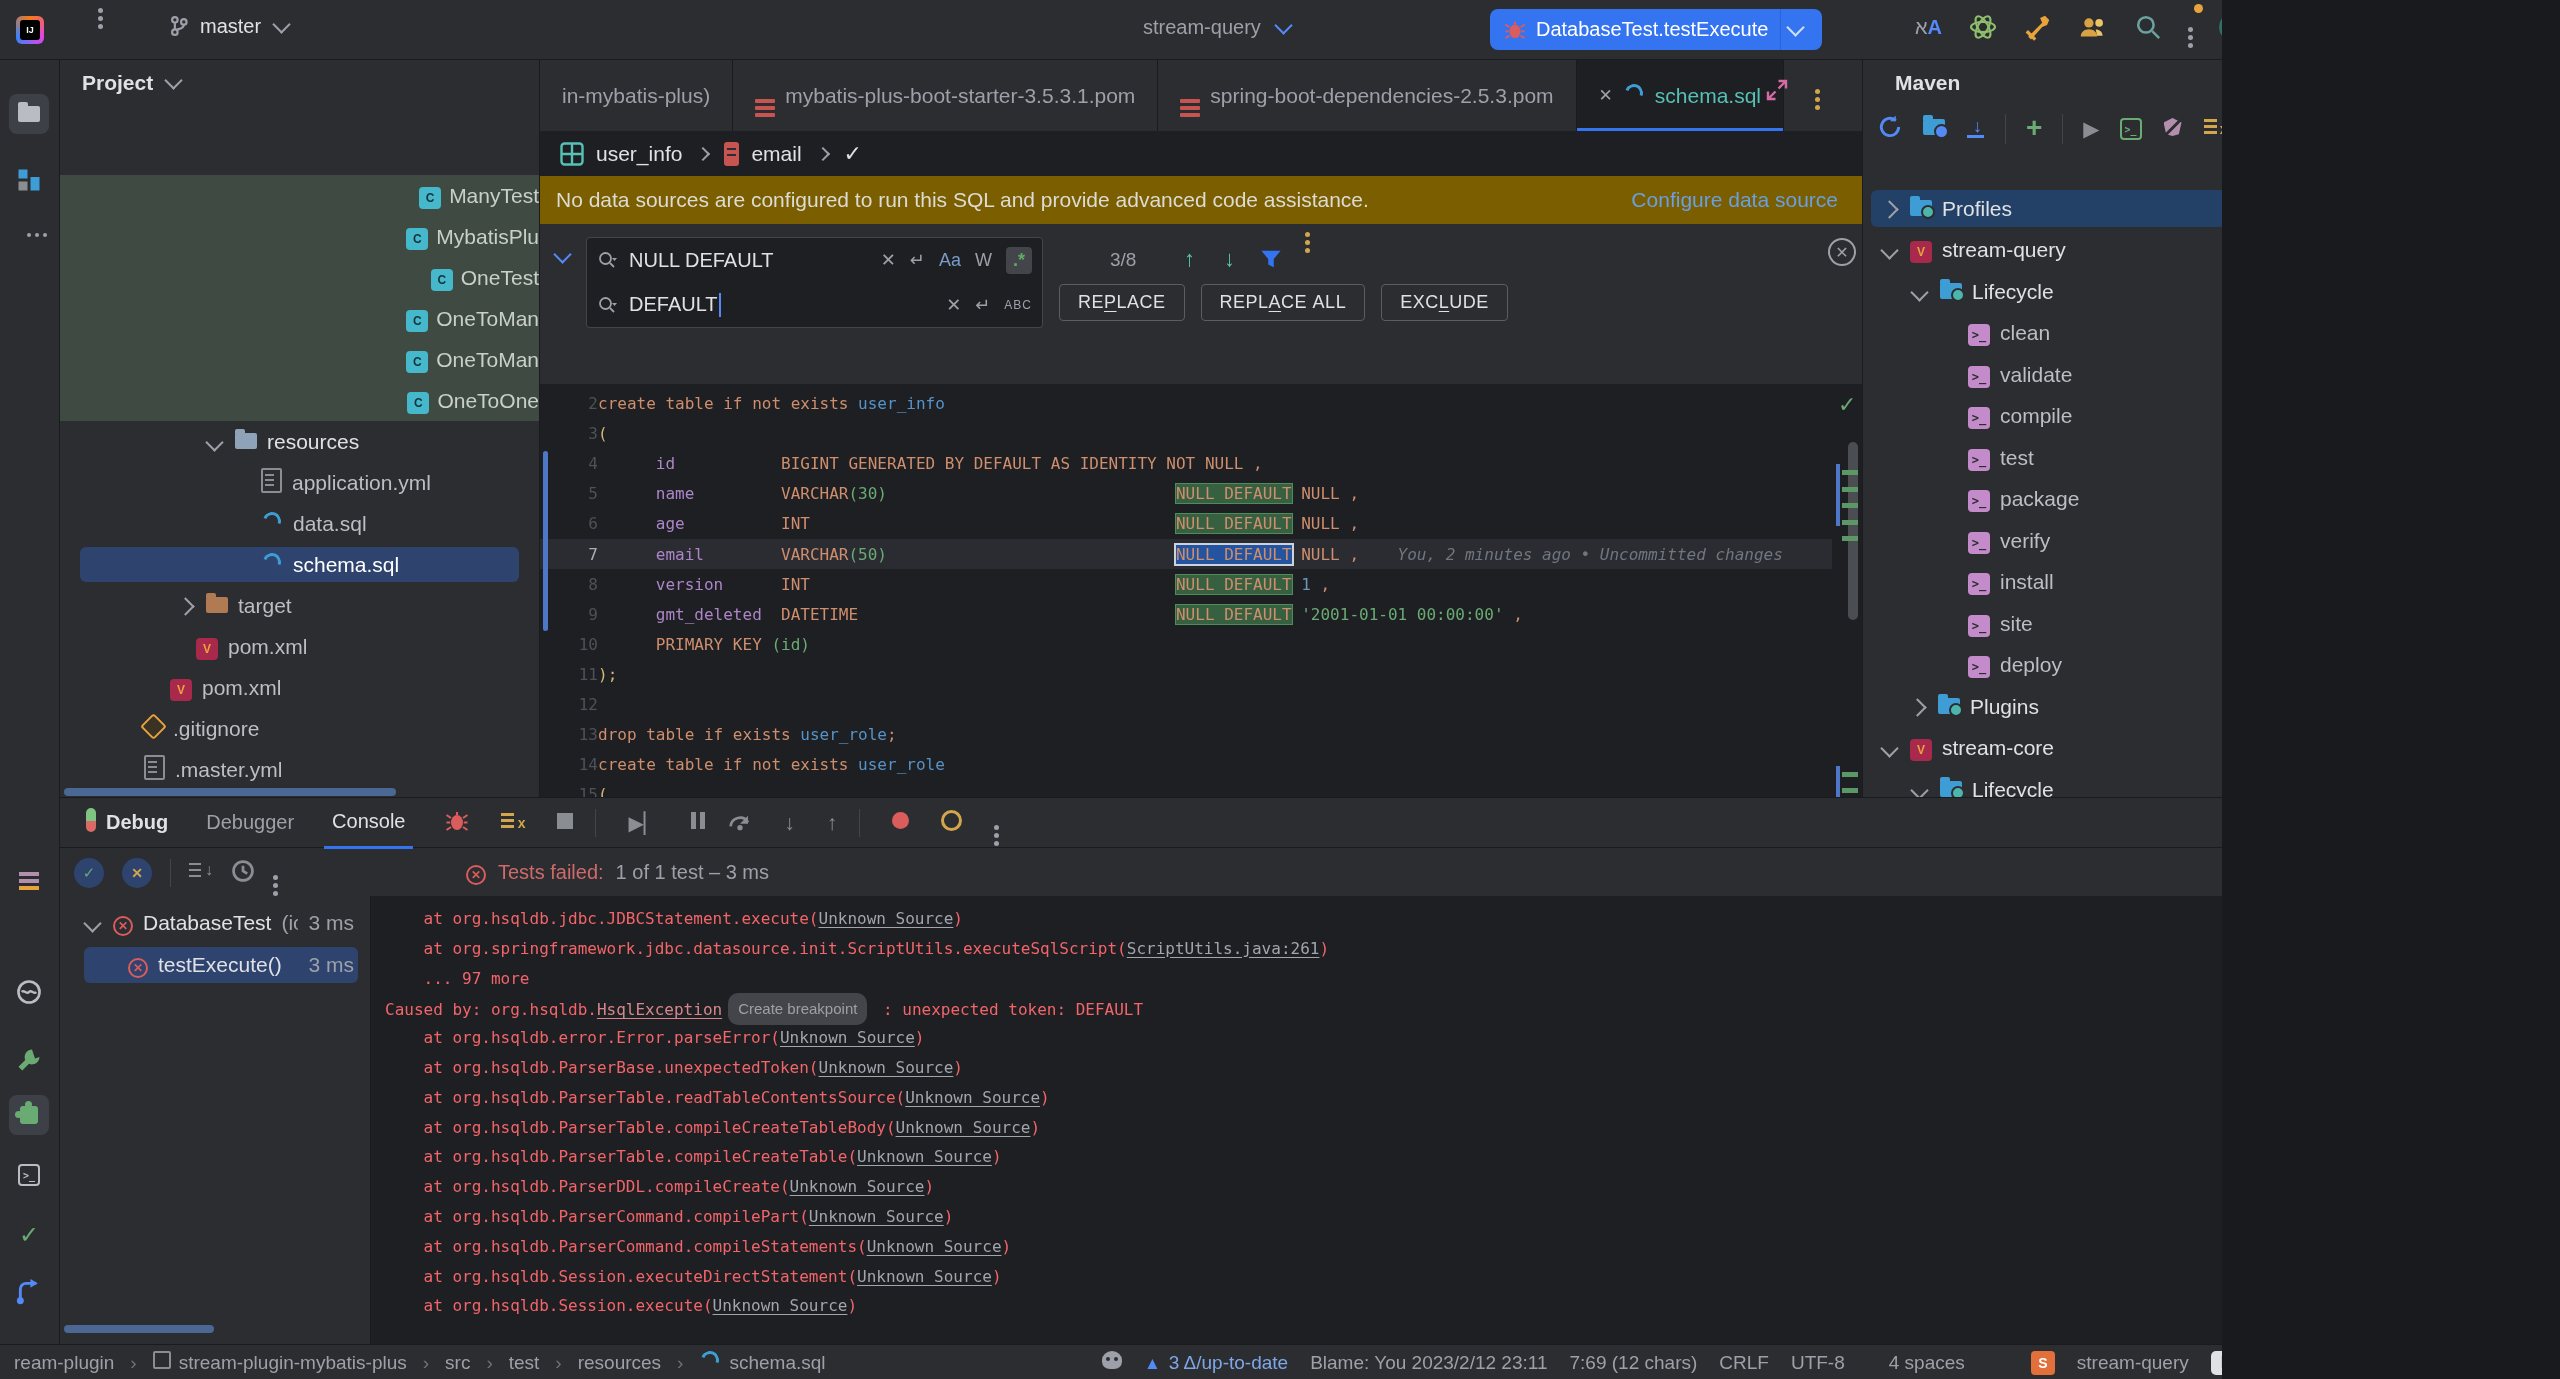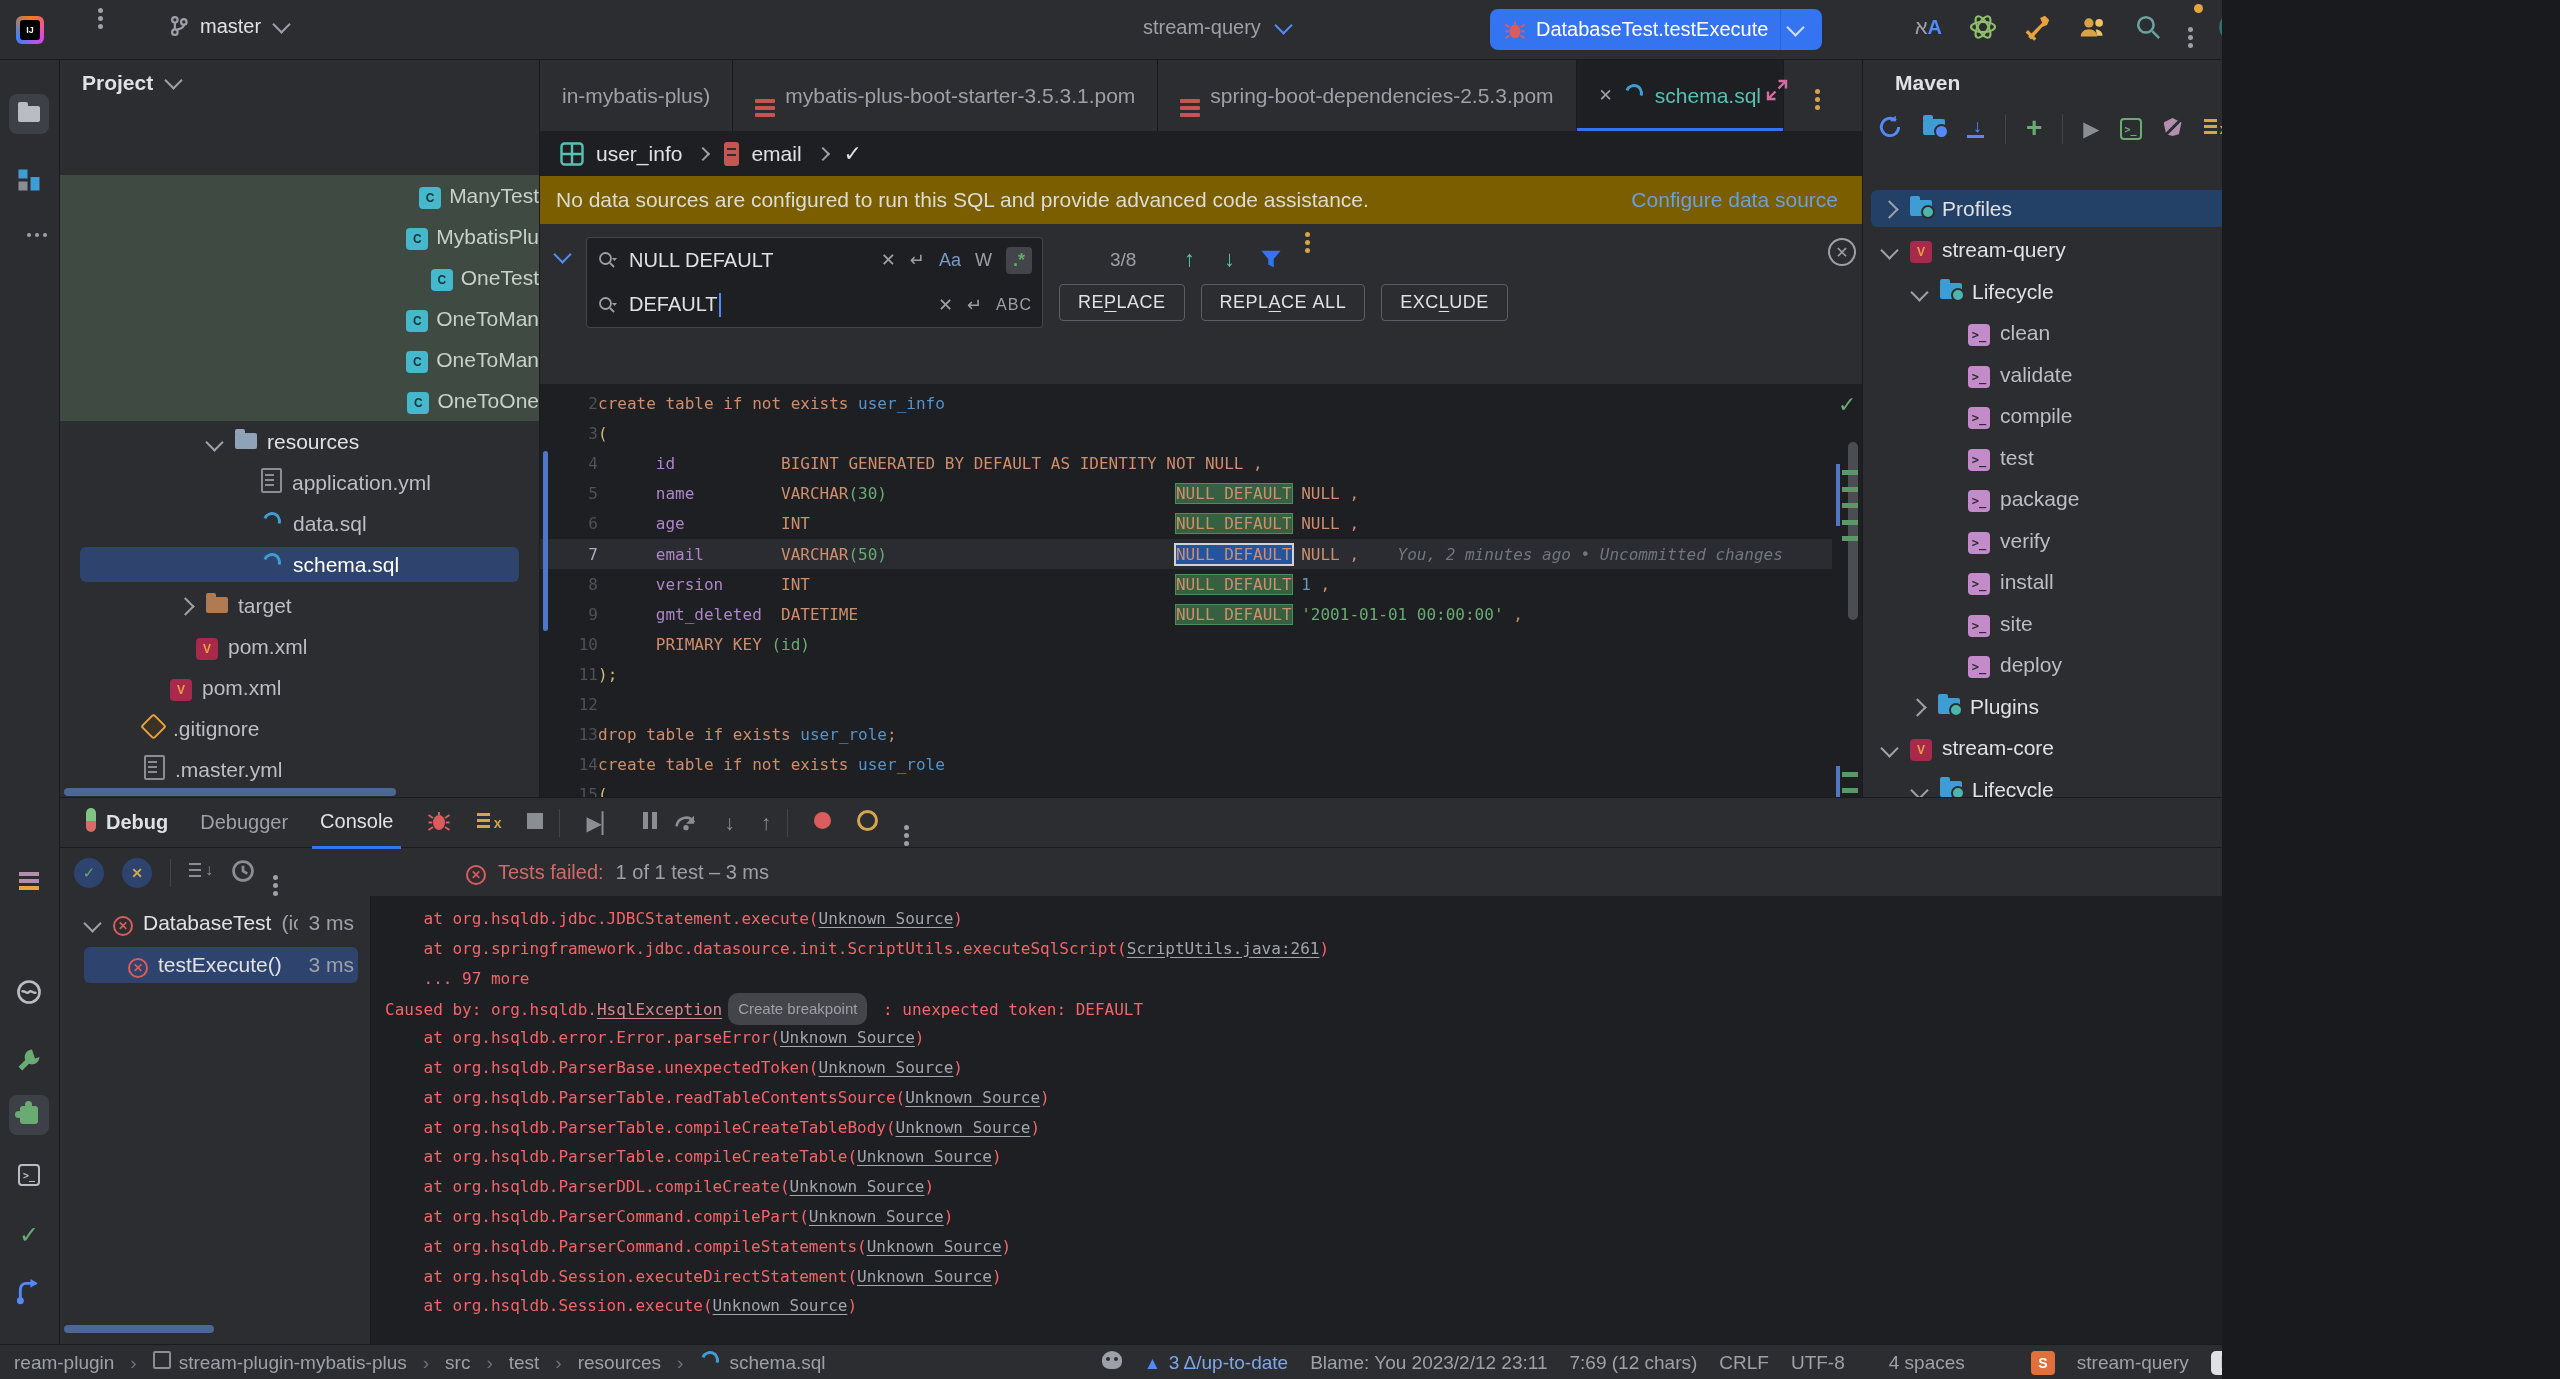--- a/index.html
+++ b/index.html
@@ -375,21 +375,21 @@
       <div class="ffield" style="top:58px;border-top:none;border-radius:0 0 4px 4px;">
         <svg width="20" height="20" viewBox="0 0 20 20">
             <circle cx="8.5" cy="8.5" r="5.5" fill="none" stroke="#9DA0A8" stroke-width="1.8"></circle>
             <path d="M13 13l4 4" stroke="#9DA0A8" stroke-width="1.8"></path>
             <path d="M15 8l2.5 3 2.5-3z" fill="#9DA0A8"></path>
           </svg>
         <span style="margin-left:12px;">DEFAULT</span>
           <span class="caret"></span>
         <span style="margin-left:auto;color:#9DA0A8;font-size:18px;">✕</span>
         <span class="fopt">↵</span>
-        <span class="fopt" style="font-size:16px;letter-spacing:1px;">ABC</span>
+        <span class="fopt" style="font-size:12px;letter-spacing:1px;">ABC</span>
       </div>
       <div class="abs row" style="left:519px;top:60px;gap:16px;" id="replace-btns">
           <button class="pill-btn">RE<u>P</u>LACE</button>
           <button class="pill-btn">REPL<u>A</u>CE&nbsp;ALL</button>
           <button class="pill-btn">EXC<u>L</u>UDE</button>
         </div>
     </div>
 
     <div id="editor">
       <div class="abs" style="left:0px;top:155px;width:1292px;height:30px;background:#2A2C31;"></div>
@@ -615,21 +615,21 @@
           <path d="M2 10v5c0 1.7 3.6 3 8 3s8-1.3 8-3v-5" fill="#3E9DD4"></path>
           <path d="M2 9c0 1.7 3.6 3 8 3s8-1.3 8-3M2 14c0 1.7 3.6 3 8 3s8-1.3 8-3" stroke="#2B2D30" stroke-width="1"></path>
         </svg>
     </span>
     <div class="abs" style="left:0;top:148px;width:45px;height:56px;background:#1E1F22;display:flex;align-items:center;justify-content:center;">
       <span style="font-family:'Liberation Serif',serif;font-style:italic;font-weight:bold;font-size:30px;color:#548AF7;">m</span>
     </div>
   </nav>
 
   <section id="debug">
-    <div class="row" style="height:49px;padding-left:18px;gap:16px;" id="debug-tabs">
+    <div class="row" style="height:49px;padding-left:18px;gap:22px;" id="debug-tabs">
         <div class="dtab">
           <span><span style="display:inline-block;width:10px;height:24px;border-radius:5px;background:linear-gradient(#7ec482 55%,#d96a66 55%);"></span></span>
           <span style="color: rgb(223, 225, 229); font-weight: bold;">Debug</span>
         </div>
         <div class="dtab">
           <span>Debugger</span>
         </div>
         <div class="dtab on">
           <span>Console</span>
         </div>

